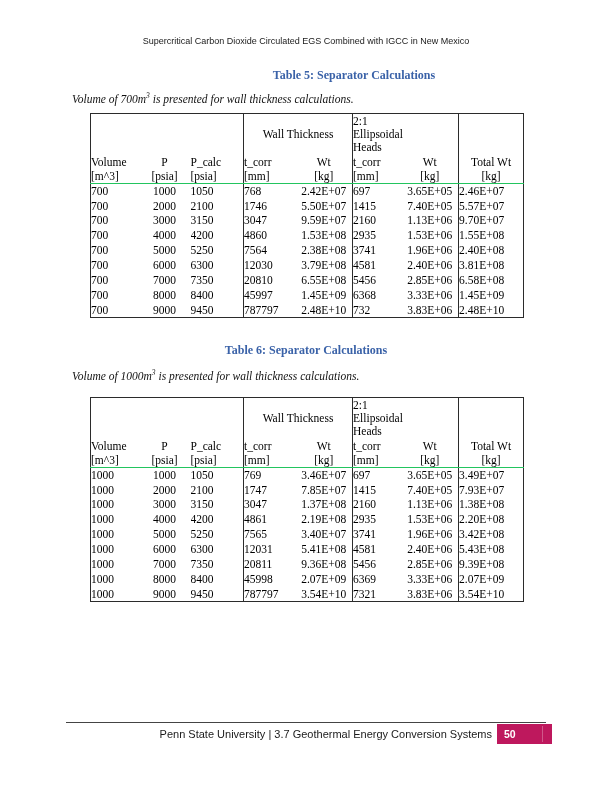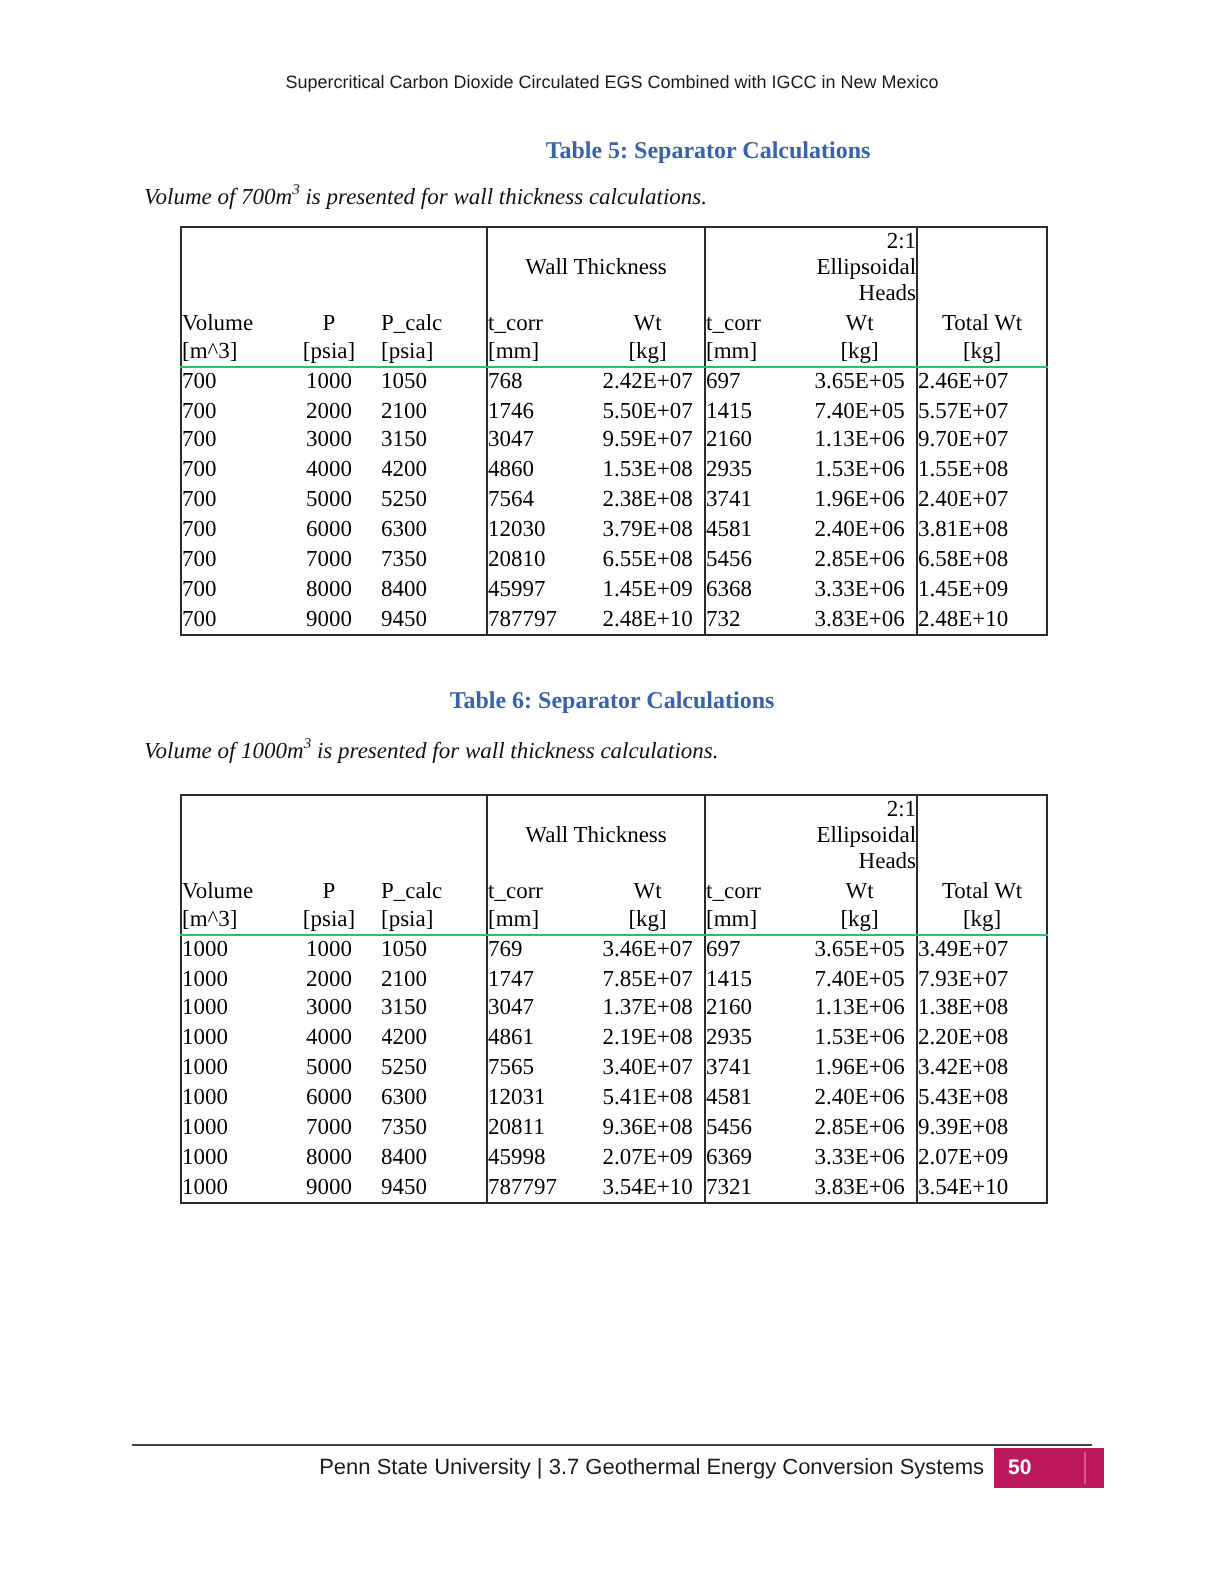--- a/index.html
+++ b/index.html
@@ -62,21 +62,21 @@
     white-space: nowrap;
     overflow: hidden;
   }
   tr.h1 { height: 42px; }
   tr.h2 { height: 14px; padding-left: 32px; }
   tr.h3 { height: 14px; }
   tbody.sep-body tr { height: 14.9px; }
   .gb { border-right: 1px solid #2b2b2b; }
   tr.h3 th { border-bottom: 1px solid #22c55e; }
   .grp-wall { text-align: center; vertical-align: middle; }
-  .grp-ell  { text-align: right; vertical-align: top; padding-top: 2px; }
+  .grp-ell  { text-align: left; vertical-align: top; padding-top: 2px; }
   .grp-ell span { display: block; line-height: 13px; }
 
   
   .c0 { text-align: left;  padding-left: 6px; }
   .c1 { text-align: center; }
   .c2 { text-align: left;  padding-left: 6px; }
   .c3 { text-align: left;  padding-left: 8px; }
   .c4 { text-align: center; }
   .c5 { text-align: left;  padding-left: 6px; }
   .c6 { text-align: center; }
@@ -214,21 +214,21 @@
           <td class="c7">1.55E+08</td>
         </tr>
         <tr>
           <td class="c0">700</td>
           <td class="c1">5000</td>
           <td class="c2 gb">5250</td>
           <td class="c3">7564</td>
           <td class="c4 gb">2.38E+08</td>
           <td class="c5">3741</td>
           <td class="c6 gb">1.96E+06</td>
-          <td class="c7">2.40E+07</td>
+          <td class="c7">2.40E+08</td>
         </tr>
         <tr>
           <td class="c0">700</td>
           <td class="c1">6000</td>
           <td class="c2 gb">6300</td>
           <td class="c3">12030</td>
           <td class="c4 gb">3.79E+08</td>
           <td class="c5">4581</td>
           <td class="c6 gb">2.40E+06</td>
           <td class="c7">3.81E+08</td>

